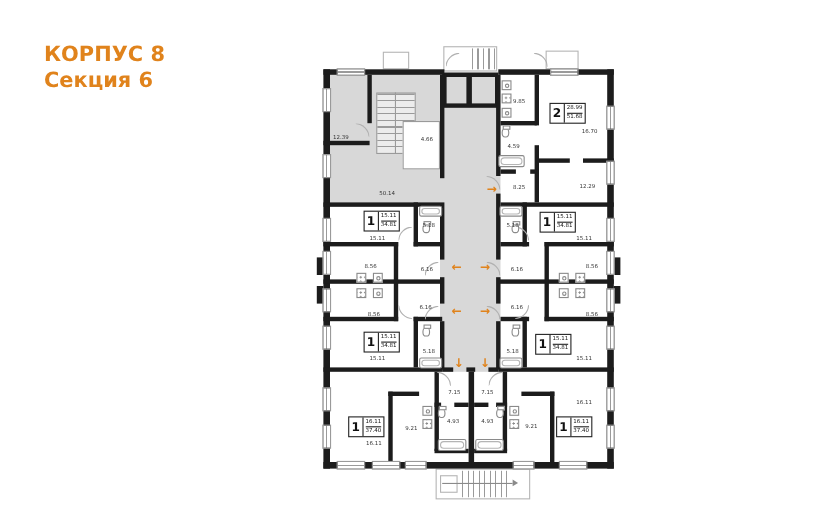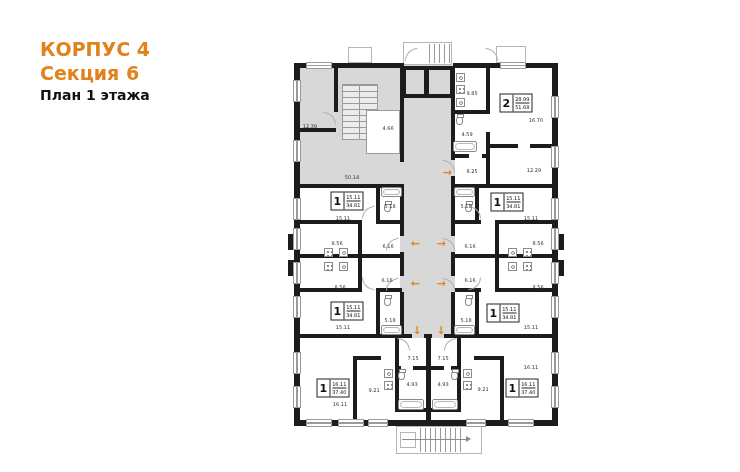--- a/index.html
+++ b/index.html
@@ -44,23 +44,22 @@
   .tag .areas{display:flex;flex-direction:column;justify-content:center;font-size:5px;line-height:1.4;
               padding:1px 2px;color:#111;}
   .tag .a1{border-bottom:1px solid #222;}
   .pline{background:#8a8a8a;}
   .phead{width:0;height:0;border-left:5px solid #8a8a8a;border-top:3px solid transparent;border-bottom:3px solid transparent;}
 </style>
 </head>
 <body>
 
 <div id="canvas">
-  <div class="hdr l1">КОРПУС 4</div>
+  <div class="hdr l1">КОРПУС 8</div>
   <div class="hdr l2">Секция 6</div>
-  <div class="hdr l3">План 1 этажа</div>
   <div id="plan" class="abs" style="left:0;top:0;width:740px;height:472px;">
       <div class="abs fill" style="left: 296px; top: 65px; width: 106px; height: 123px;"></div>
       <div class="abs fill" style="left: 400px; top: 65px; width: 55px; height: 273px;"></div>
       <div class="abs wall" style="left: 402px; top: 66px; width: 51px; height: 32px;"></div>
       <div class="abs fill" style="left: 406px; top: 70px; width: 18px; height: 24px;"></div>
       <div class="abs fill" style="left: 429px; top: 70px; width: 21px; height: 24px;"></div>
       <div class="abs stair" style="left: 342px; top: 84px; width: 36px; height: 56px;"></div>
       <div class="abs cline" style="left: 359px; top: 84px; width: 1px; height: 56px;"></div>
       <div class="abs wroom" style="left: 366px; top: 110px; width: 34px; height: 44px;"></div>
       <div class="abs porch" style="left: 403px; top: 42px; width: 49px; height: 23px;"></div>

